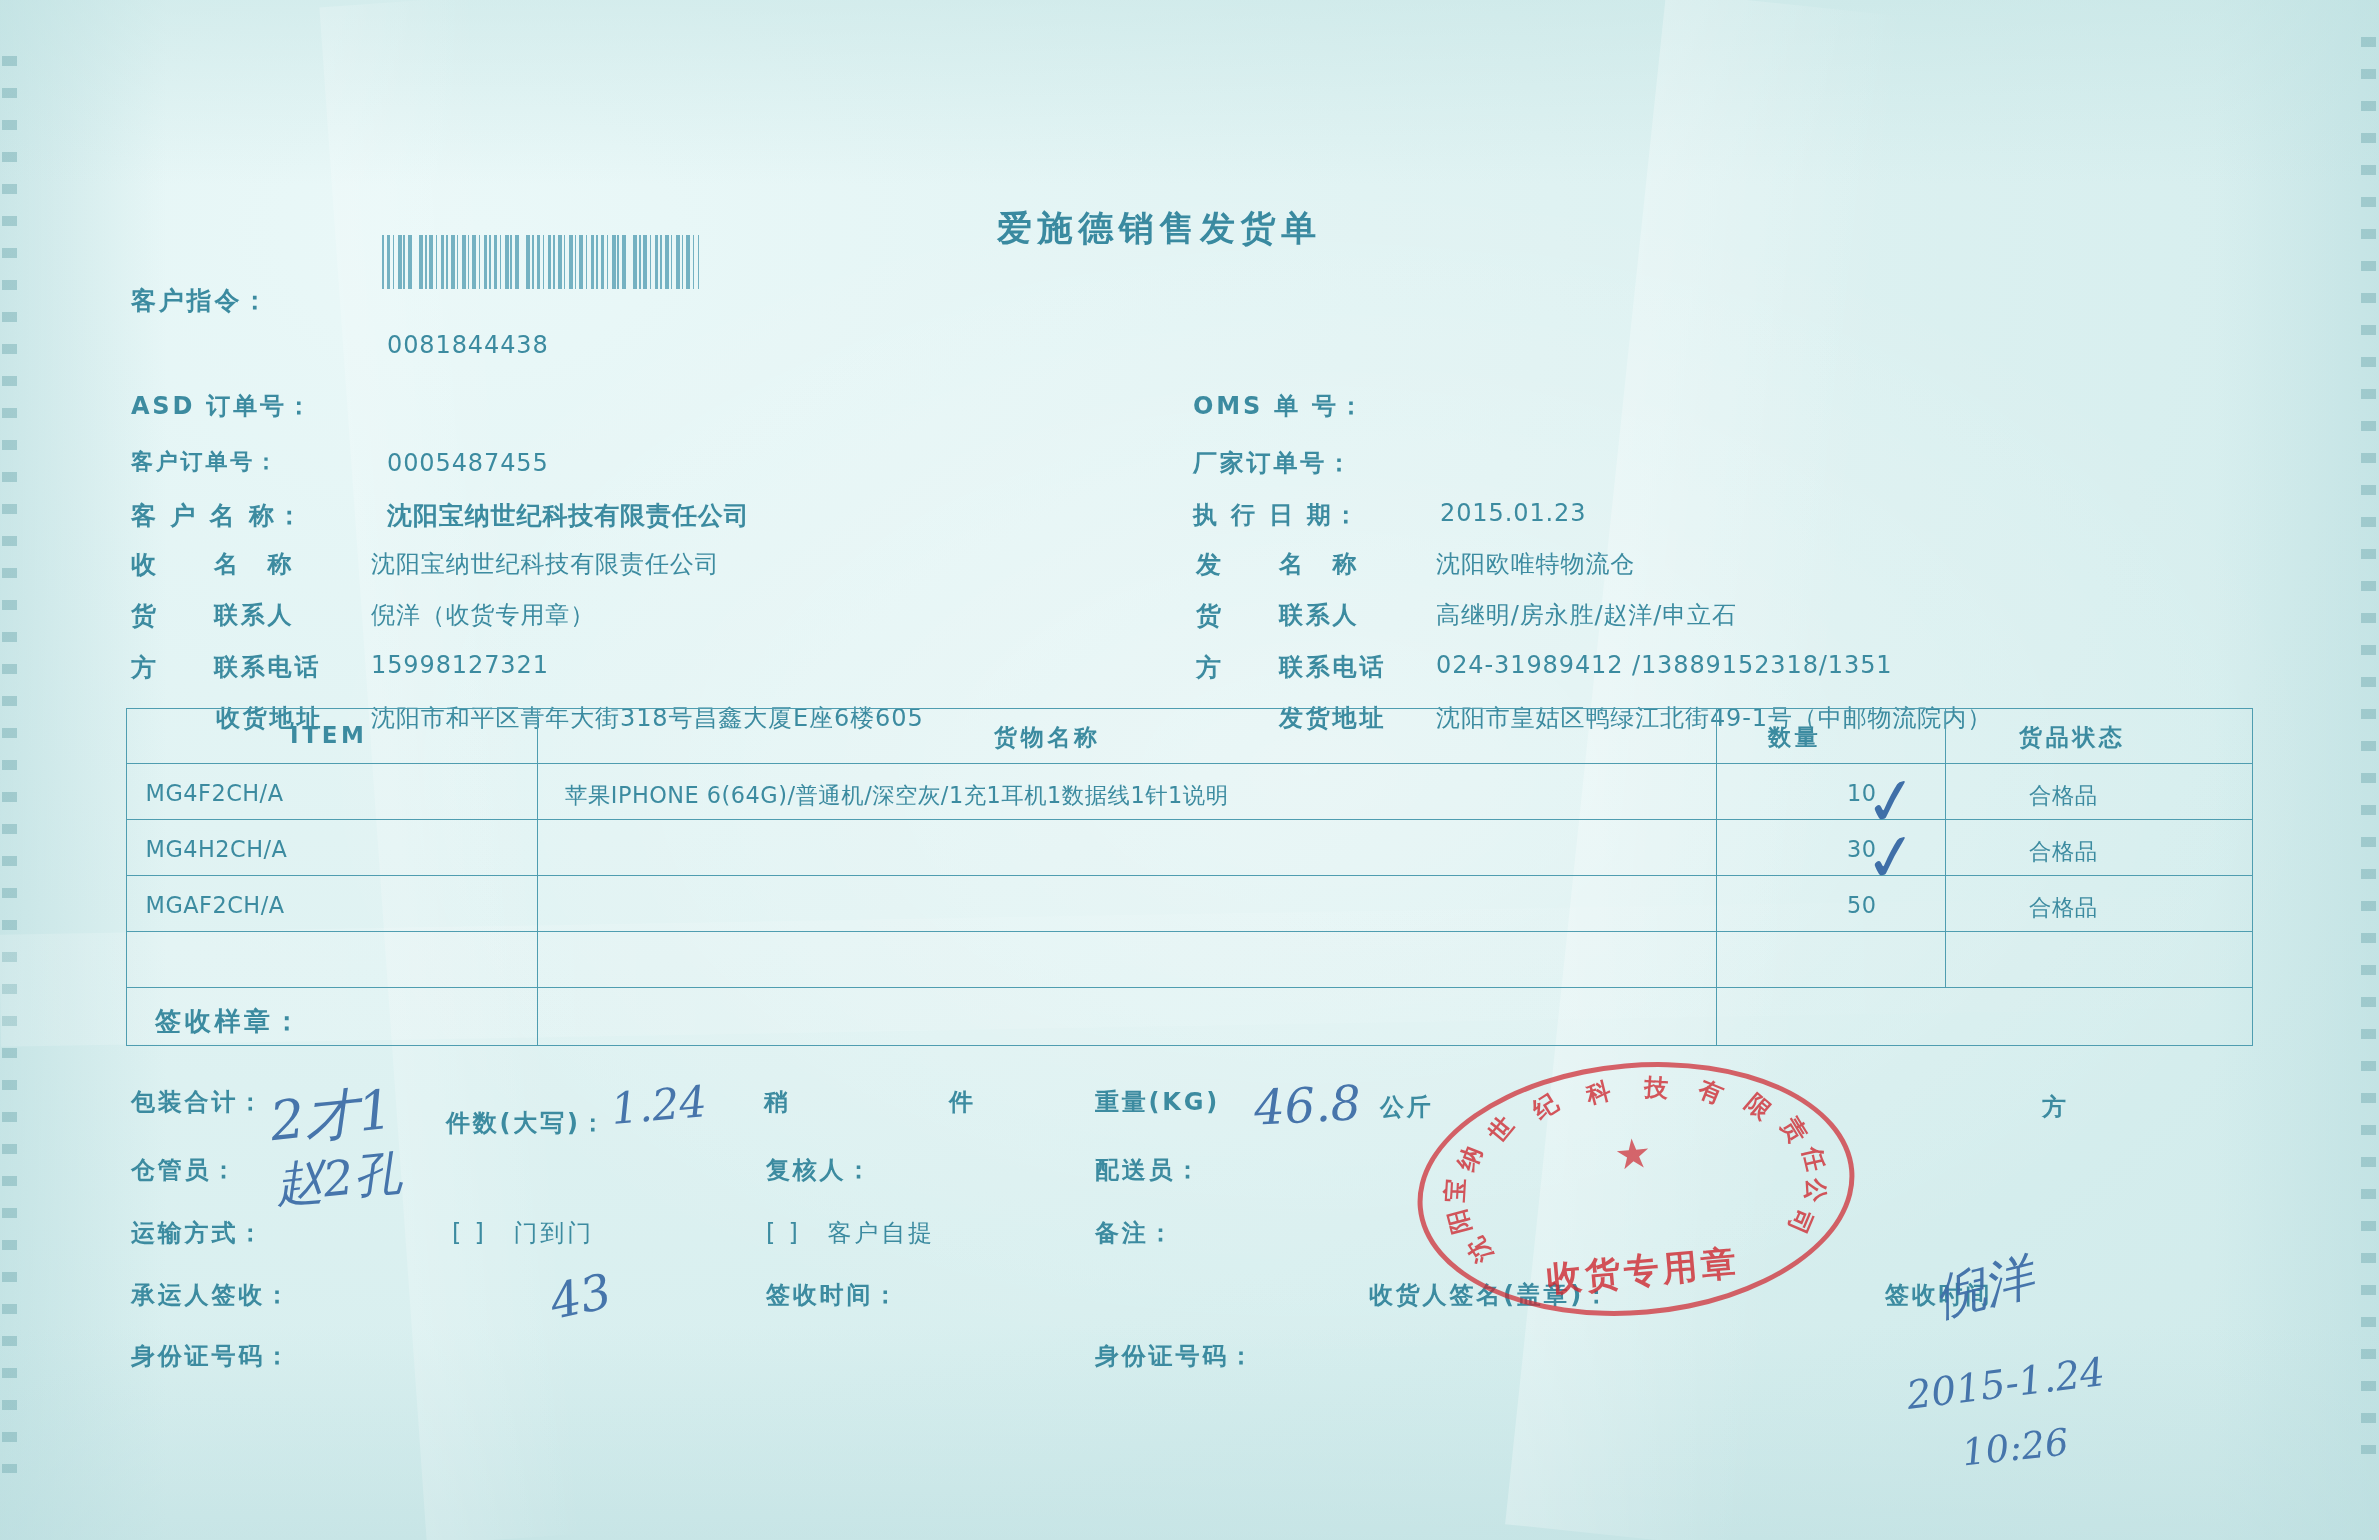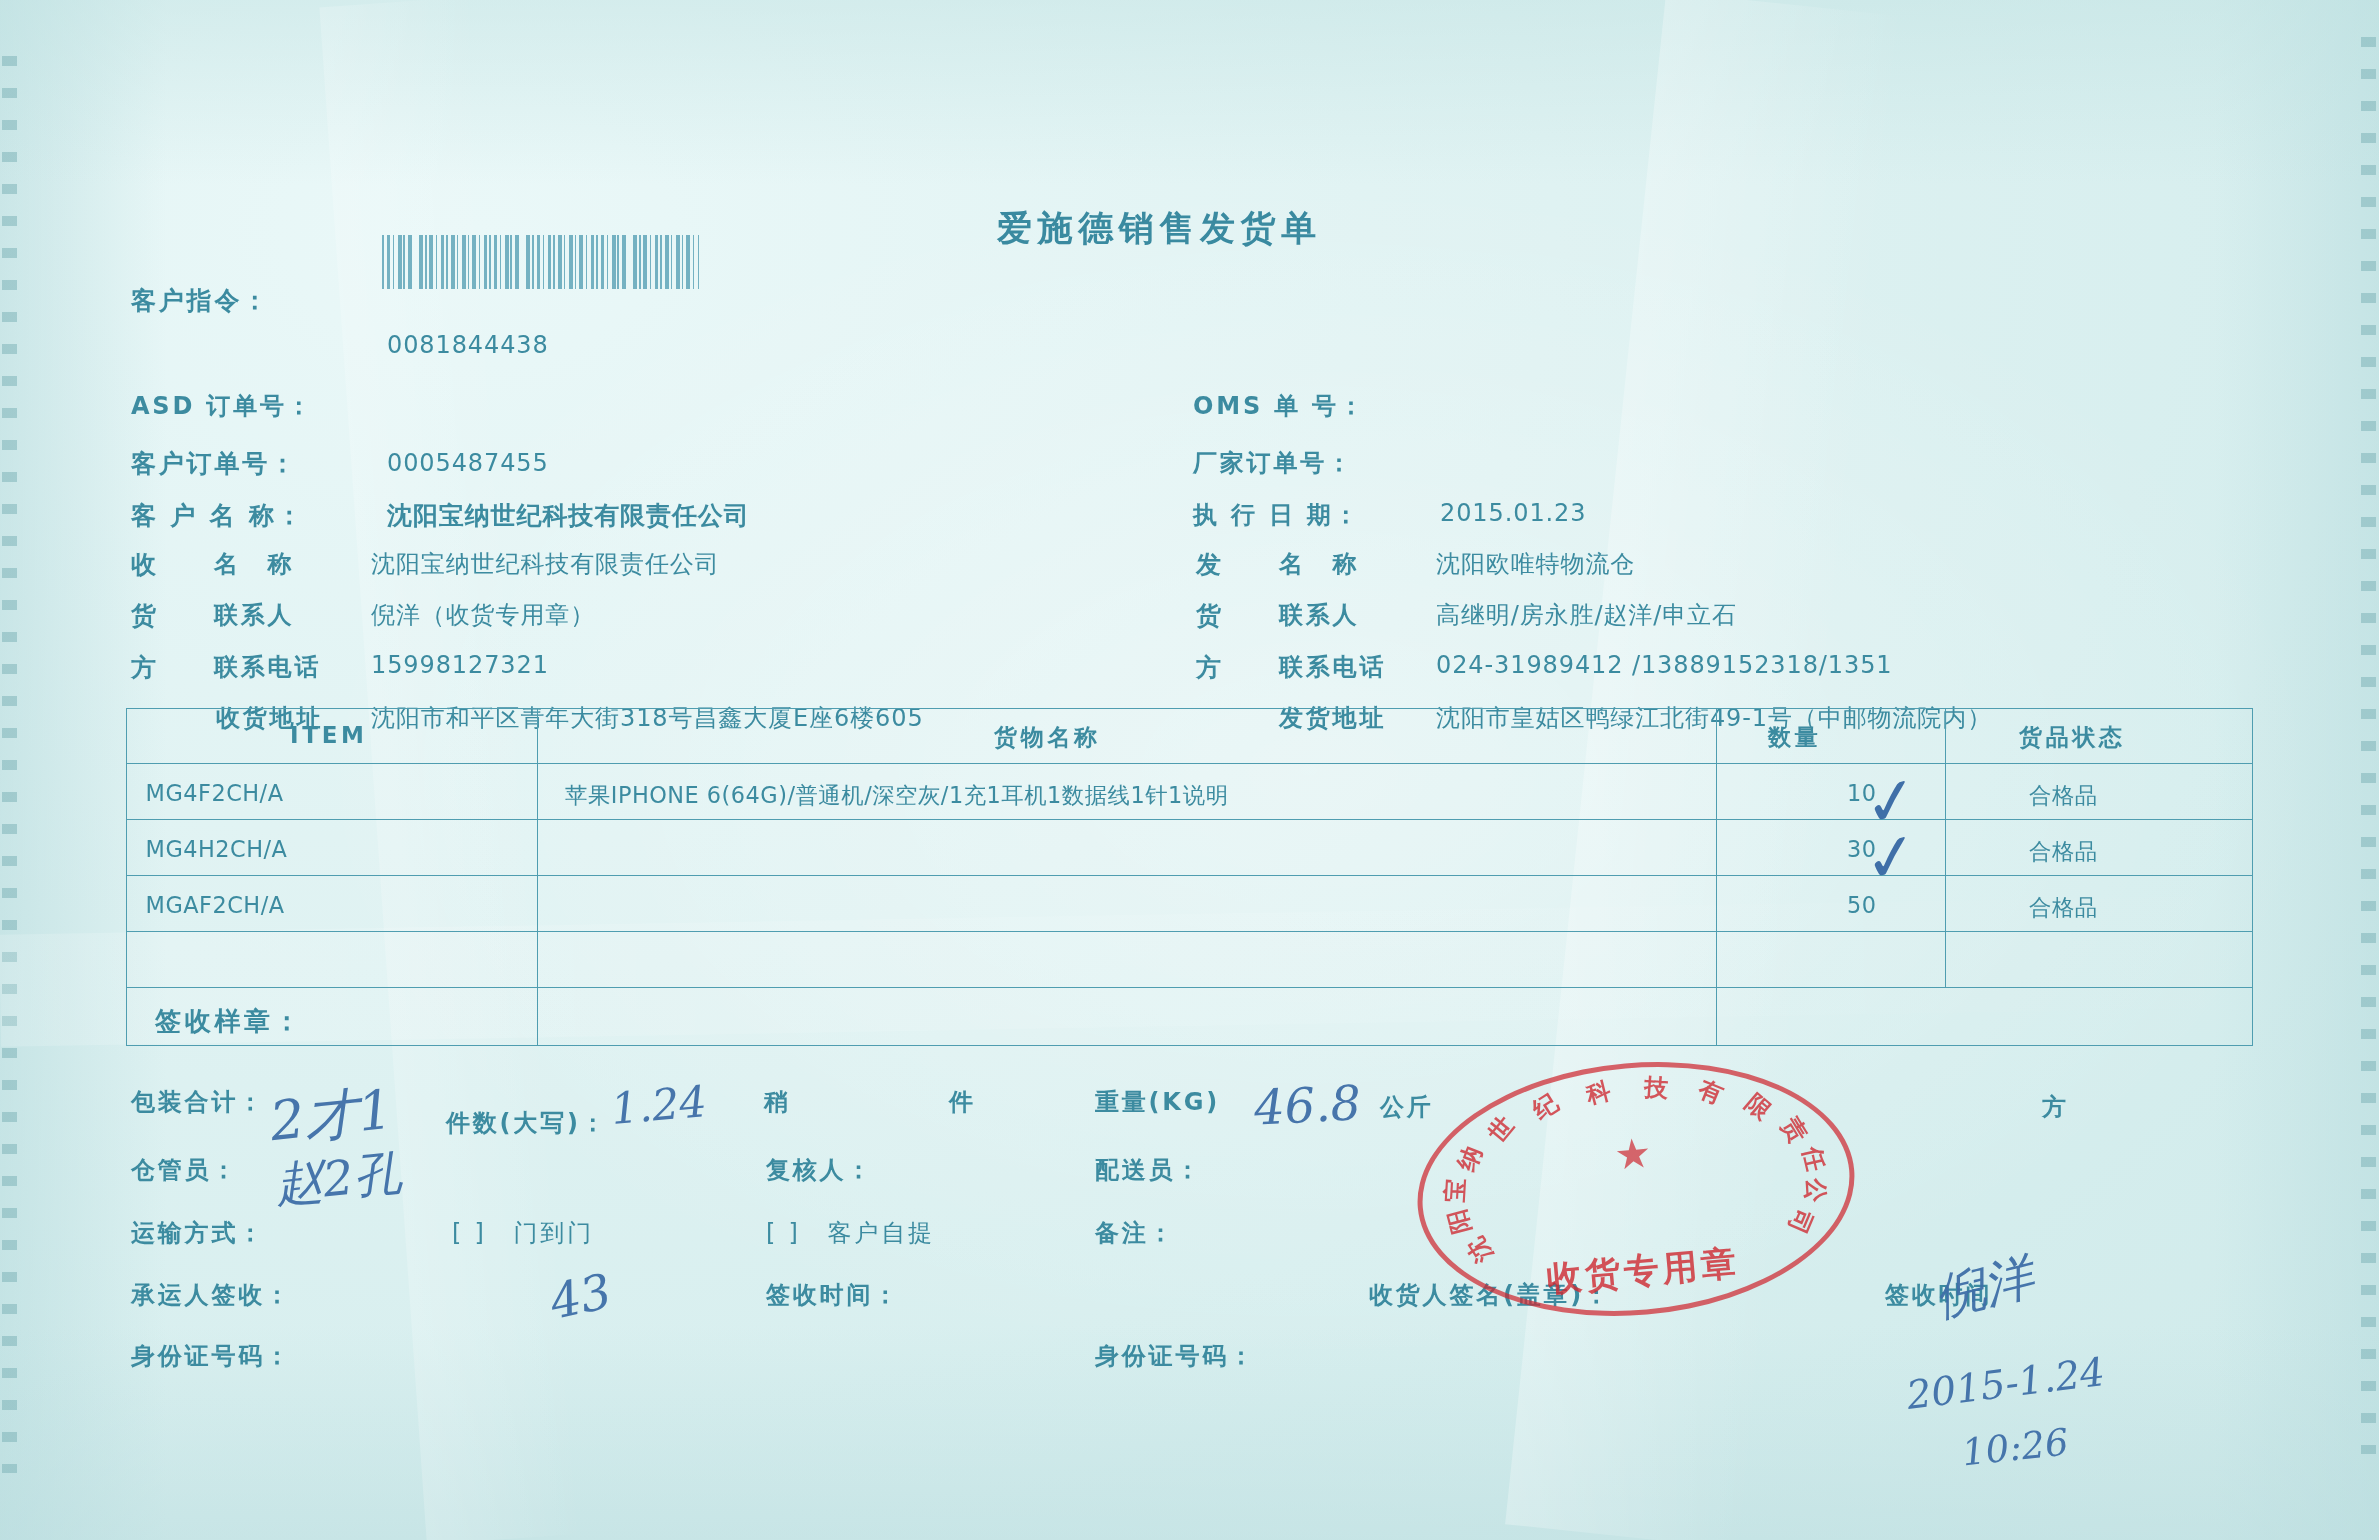--- a/index.html
+++ b/index.html
@@ -216,21 +216,21 @@
     <div class="doc-title">爱施德销售发货单</div>
 
     <div class="barcode"></div>
     <div class="txt val" style="left:387px;top:331px;font-size:24px;">0081844438</div>
 
     <div class="txt label" style="left:131px;top:284px;font-size:25px;">客户指令：</div>
 
     <div class="txt label" style="left:131px;top:390px;font-size:24px;">ASD 订单号：</div>
     <div class="txt val" style="left:387px;top:390px;font-size:24px;"></div>
 
-    <div class="txt label" style="left:131px;top:447px;font-size:25px;">客户订单号：</div>
+    <div class="txt label" style="left:131px;top:447px;font-size:22px;">客户订单号：</div>
     <div class="txt val" style="left:387px;top:449px;font-size:24px;">0005487455</div>
 
     <div class="txt label" style="left:131px;top:499px;font-size:25px;">客 户 名 称：</div>
     <div class="txt val" style="left:387px;top:499px;font-size:25px;font-weight:600;">沈阳宝纳世纪科技有限责任公司</div>
 
     <div class="txt label" style="left:1193px;top:390px;font-size:24px;">OMS 单 号：</div>
     <div class="txt val" style="left:1436px;top:390px;font-size:24px;"></div>
 
     <div class="txt label" style="left:1193px;top:447px;font-size:24px;">厂家订单号：</div>
     <div class="txt val" style="left:1436px;top:447px;font-size:24px;"></div>

